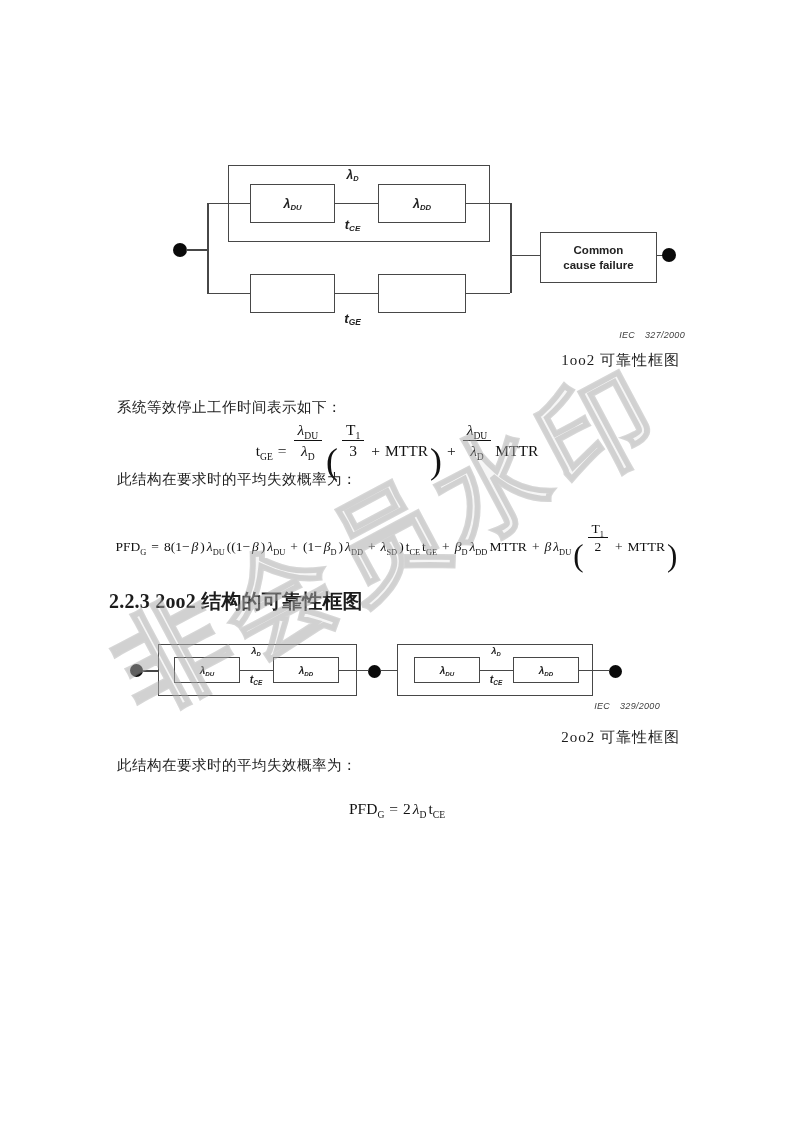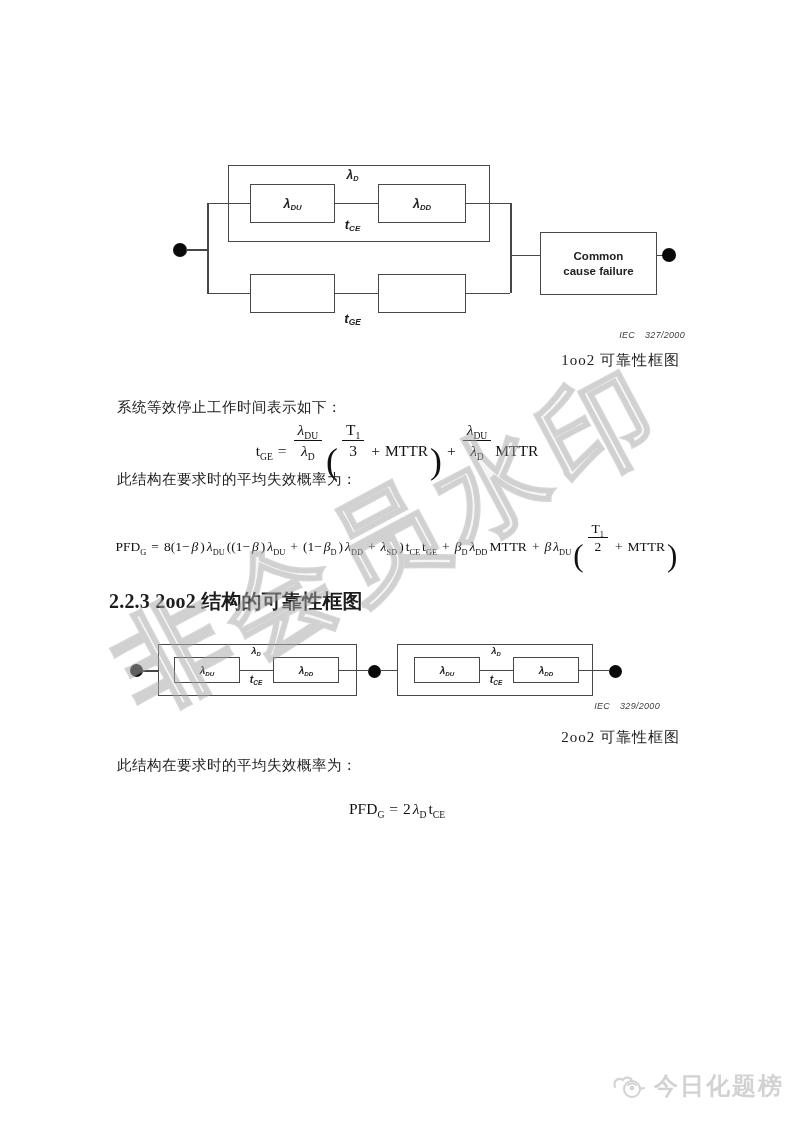--- a/index.html
+++ b/index.html
@@ -103,21 +103,21 @@
     <div class="abs" style="left:330px;top:311px;width:45px;">
       <span class="dlabel" style="font-size:13.5px;font-weight:700;">
           <i>t</i>
           <sub>GE</sub>
         </span>
     </div>
 
     <div class="vline" style="left:510px;top:203px;height:90px;"></div>
     <div class="hline" style="left:510px;top:254.5px;width:30px;"></div>
 
-    <div class="dbox" style="left:540px;top:232px;width:117px;height:63px;">
+    <div class="dbox" style="left:540px;top:232px;width:117px;height:51px;">
       <div class="ccf">
         <div>Common</div>
         <div>cause failure</div>
       </div>
     </div>
     <div class="hline" style="left:657px;top:254.5px;width:6px;"></div>
     <div class="dot" style="left:662px;top:248px;width:14px;height:14px;"></div>
 
     <div class="iec" style="left:560px;top:330px;width:125px;">
       <span>IEC</span><span class="gap"></span><span>327/2000</span>
@@ -269,26 +269,14 @@
 
   <div class="formula" style="left:117px;top:788px;width:560px;height:30px;font-size:15.5px;">
       <span class="tok"><span>PFD</span><sub>G</sub></span>
       <span class="op">=</span>
       <span class="tok"><span>2</span></span>
       <span class="tok"><i>λ</i><sub>D</sub></span>
       <span class="tok"><span>t</span><sub>CE</sub></span>
     </div>
 
 
-  <div class="footer-logo">
-    <svg width="38" height="30" viewBox="0 0 38 30">
-      <g fill="none" stroke="#d2d2d2" stroke-width="2" stroke-linecap="round">
-        <path d="M5,16 C3,10 8,6 13,9 C15,5 21,6 22,10"></path>
-        <circle cx="22" cy="18" r="8"></circle>
-        <path d="M18,14 C20,12 24,12 26,14"></path>
-        <circle cx="22" cy="17" r="1.2" fill="#d2d2d2"></circle>
-        <path d="M30,18 L34,17"></path>
-      </g>
-    </svg>
-    <span class="logotext">今日化题榜</span>
-  </div>
 
 </div>
 
 </body></html>

